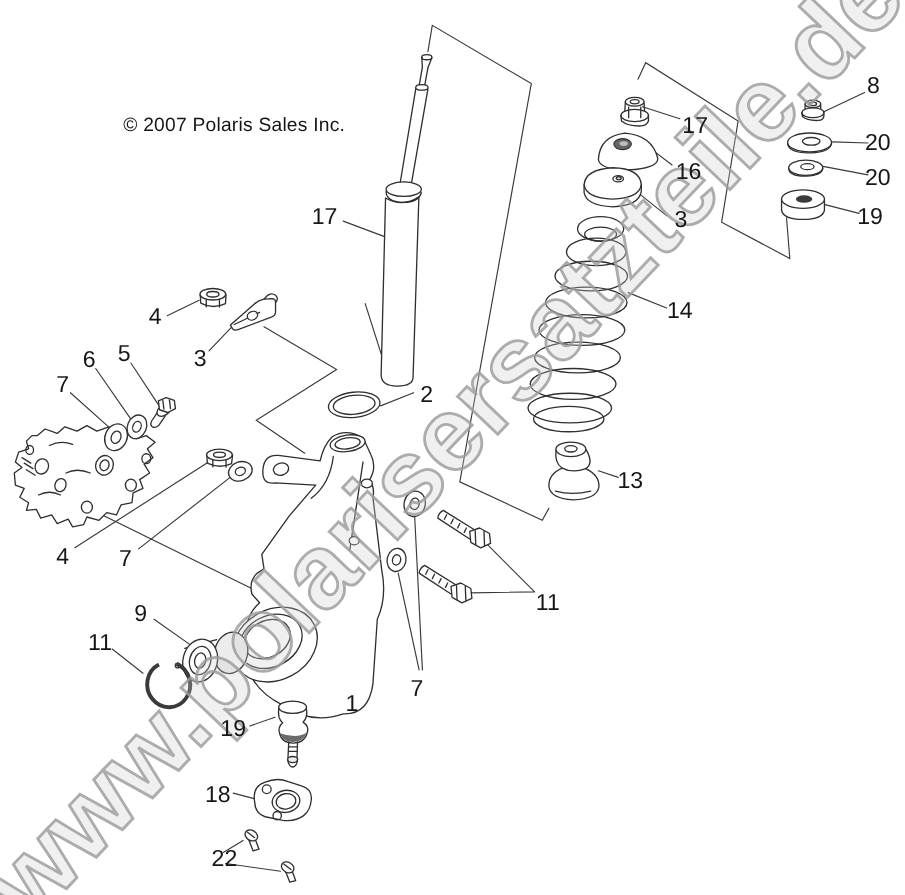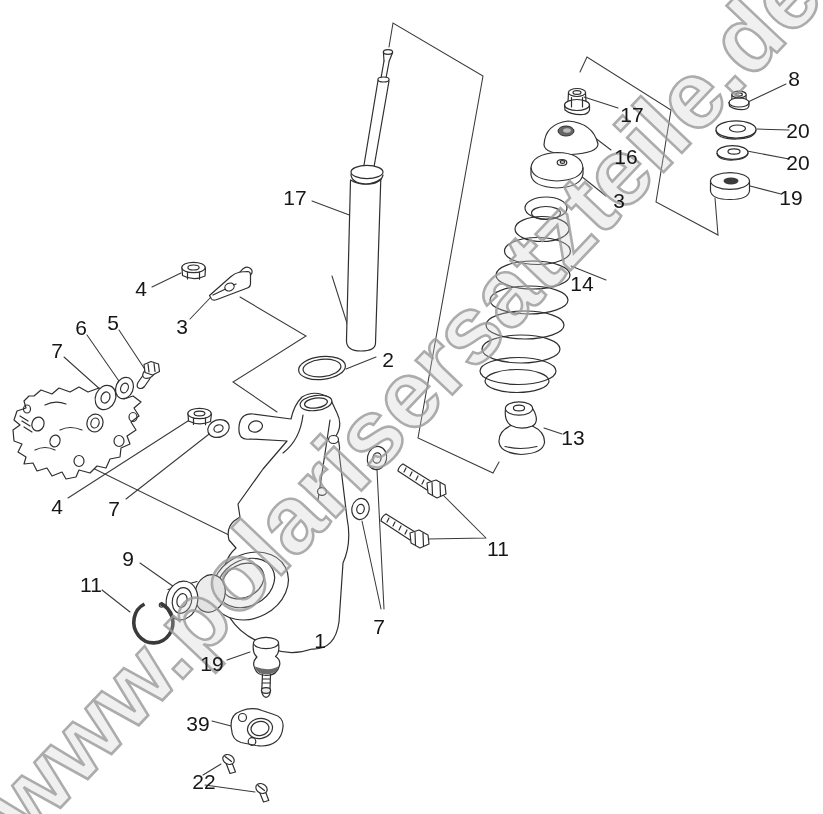--- a/index.html
+++ b/index.html
@@ -269,40 +269,41 @@
       <path class="ln" d="M259.5,792 L263.5,802 M265,790.5 L268.8,800.5 M263.5,802 L268.8,800.5"></path>
       <ellipse class="fw" cx="261.5" cy="788.5" rx="6" ry="4.6" transform="rotate(30 261.5 788.5)"></ellipse>
       <path class="ln" d="M258,785.5 L264.5,790.5"></path>
     </g>
 
     <g>
       <text id="wm-text" x="28" y="842" transform="rotate(-46.5 28 842)" textLength="1160" lengthAdjust="spacingAndGlyphs">www.polarisersatzteile.de</text>
     </g>
   </svg>
 
+  <div id="copyright">© 2007 Polaris Sales Inc.</div>
 
   <span class="callout" style="left:295px;top:197px">17</span>
   <span class="callout" style="left:794px;top:78px">8</span>
   <span class="callout" style="left:798px;top:130px">20</span>
   <span class="callout" style="left:798px;top:162px">20</span>
   <span class="callout" style="left:791px;top:197px">19</span>
   <span class="callout" style="left:632px;top:114px">17</span>
   <span class="callout" style="left:626px;top:156px">16</span>
   <span class="callout" style="left:619px;top:200px">3</span>
-  <span class="callout" style="left:582px;top:283px">14</span>
+  <span class="callout" style="left:618px;top:283px">14</span>
   <span class="callout" style="left:573px;top:437px">13</span>
   <span class="callout" style="left:141px;top:288px">4</span>
   <span class="callout" style="left:182px;top:326px">3</span>
   <span class="callout" style="left:81px;top:327px">6</span>
   <span class="callout" style="left:113px;top:322px">5</span>
   <span class="callout" style="left:57px;top:350px">7</span>
   <span class="callout" style="left:388px;top:359px">2</span>
   <span class="callout" style="left:57px;top:506px">4</span>
   <span class="callout" style="left:114px;top:508px">7</span>
   <span class="callout" style="left:128px;top:558px">9</span>
   <span class="callout" style="left:91px;top:584px">11</span>
   <span class="callout" style="left:498px;top:548px">11</span>
   <span class="callout" style="left:320px;top:640px">1</span>
   <span class="callout" style="left:379px;top:626px">7</span>
   <span class="callout" style="left:212px;top:663px">19</span>
-  <span class="callout" style="left:198px;top:723px">39</span>
+  <span class="callout" style="left:198px;top:723px">18</span>
   <span class="callout" style="left:204px;top:781px">22</span>
 </div>
 
 </body></html>

